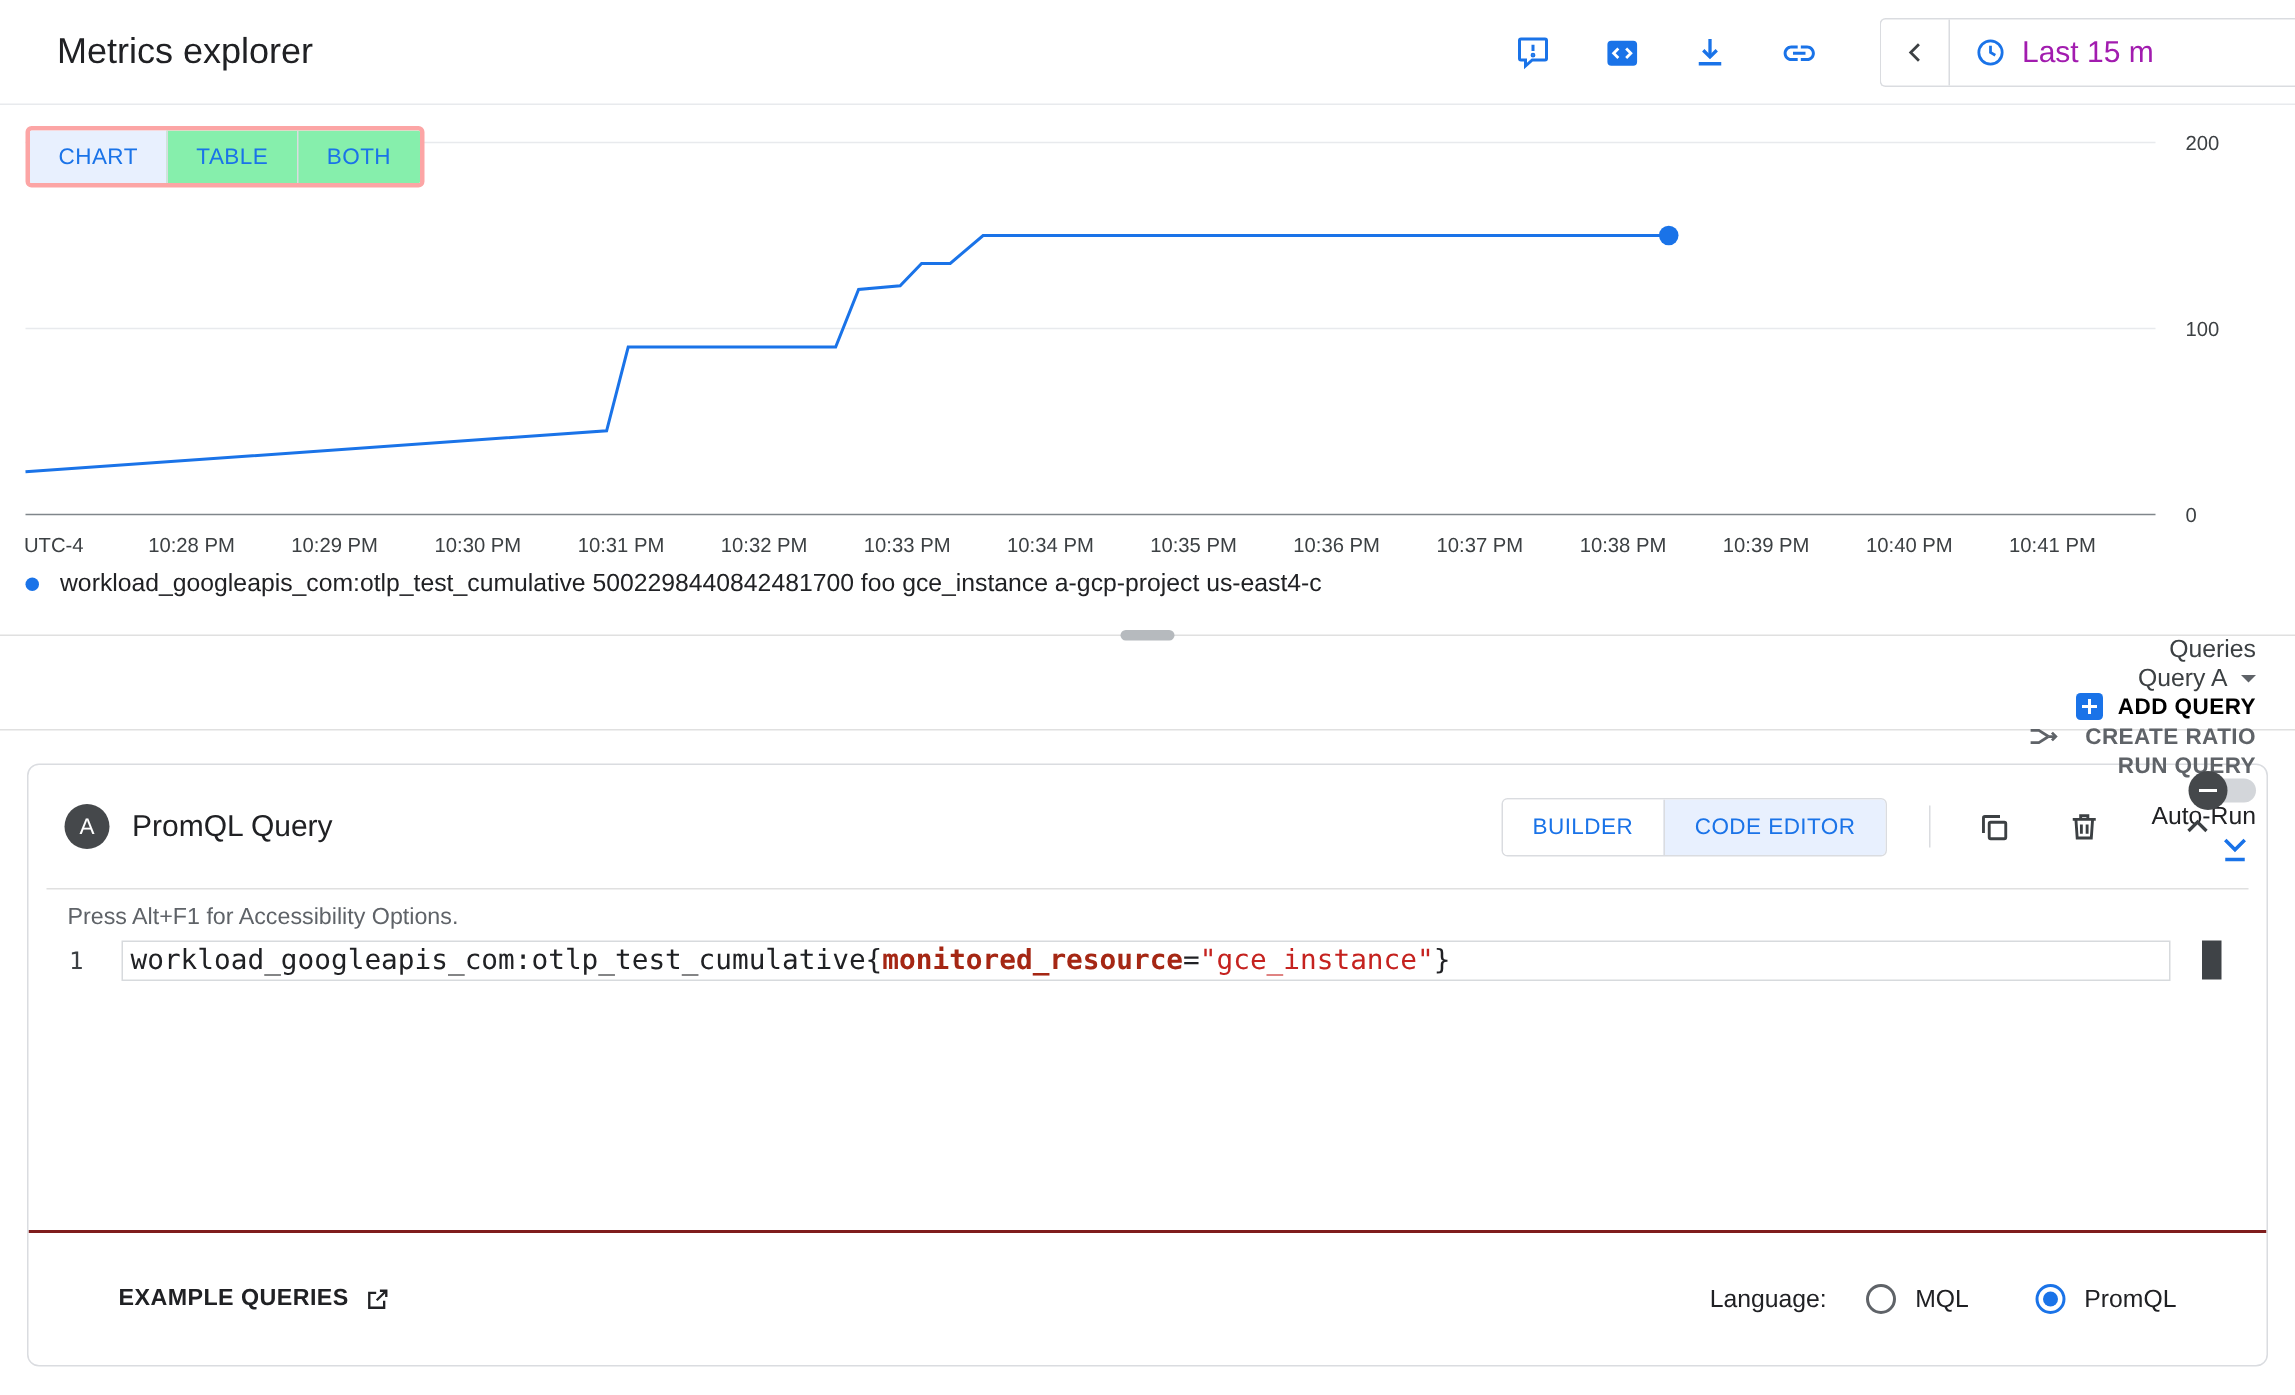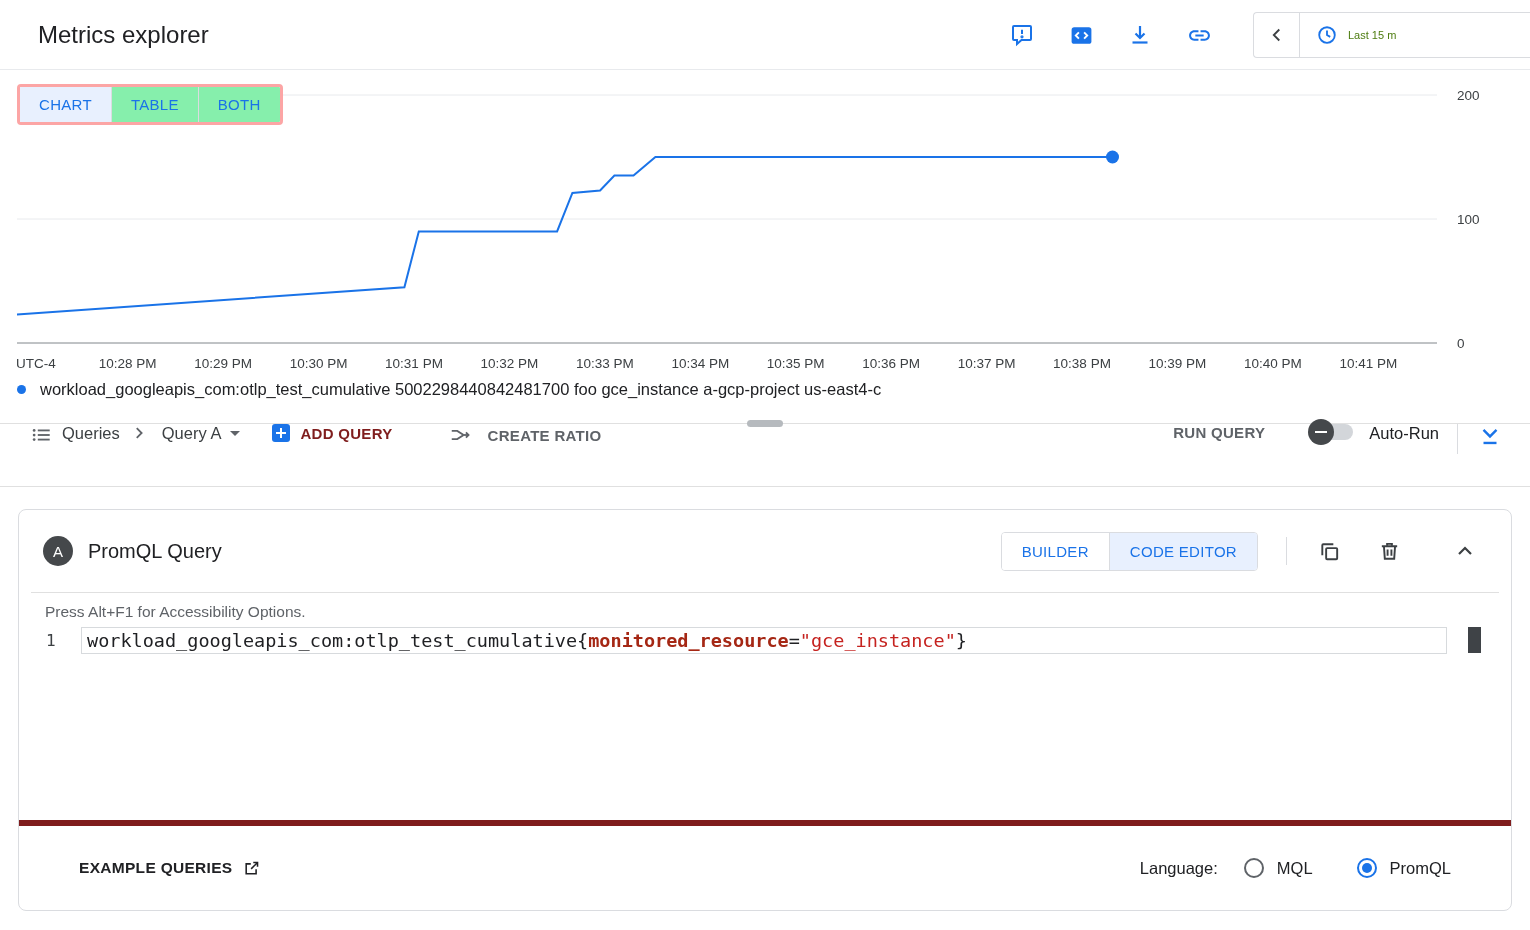--- a/index.html
+++ b/index.html
@@ -11,50 +11,50 @@
     border-bottom:1px solid #e8eaed; position:relative; }
   .page-title { font-size:24px; font-weight:400; color:#202124; }
   .header-actions { position:absolute; right:0; top:0; height:70px; display:flex; align-items:center; }
   .icon-btn { width:26px; height:26px; display:flex; align-items:center; justify-content:center;
     background:none; border:none; cursor:pointer; margin-right:33px; }
   .range-group { display:flex; align-items:center; height:46px; border:1px solid #dadce0;
     border-right:none; border-radius:4px 0 0 4px; margin-left:8px; }
   .range-collapse { width:46px; height:100%; display:flex; align-items:center; justify-content:center;
     border:none; background:none; border-right:1px solid #dadce0; cursor:pointer; }
   .range-time { display:flex; align-items:center; gap:10px; padding:0 16px; height:100%;
-    border:none; background:none; color:#4d7c0f; font-size:11px; white-space:nowrap; cursor:pointer; width:230px; }
+    border:none; background:none; color:#a21caf; font-size:20px; white-space:nowrap; cursor:pointer; width:230px; }
 
   
   .chart-section { position:relative; height:354px; border-bottom:1px solid #e0e0e0; }
   #chart-svg { position:absolute; left:0; top:0; }
   #chart-svg text { font-family:"Liberation Sans", sans-serif; }
   .view-tabs { position:absolute; top:14px; left:17px; display:inline-flex; border:3px solid #fca5a5;
     border-radius:4px; overflow:hidden; background:#fff; z-index:2; }
   .view-tab { padding:9px 19px; font-size:15px; font-weight:500; letter-spacing:.3px; color:#1a73e8;
     background:#86efac; border:none; cursor:pointer; }
   .view-tab + .view-tab { border-left:1px solid #dadce0; }
   .view-tab.selected { background:#e8f0fe; }
   .legend { position:absolute; left:17px; top:310px; display:flex; align-items:center; gap:14px;
     font-size:16.5px; color:#202124; cursor:pointer; }
   .legend-dot { width:9px; height:9px; border-radius:50%; background:#1a73e8; flex:none; }
   .drag-handle { position:absolute; bottom:-4px; left:50%; transform:translateX(-50%);
     width:36px; height:7px; border-radius:4px; background:#b6babe; cursor:row-resize; }
 
   
-  .queries-bar { height:63px; display:flex; align-items:flex-start; padding:0 26px 0 30px;
-    border-bottom:1px solid #e0e0e0; }
+  .queries-bar { height:63px; display:flex; align-items:flex-end; padding:0 26px 0 30px;
+    border-bottom:1px solid #e0e0e0;flex-direction:column; }
   .qb-text { font-size:16.5px; color:#3c4043; }
   .caret-down { width:0; height:0; border:5px solid transparent; border-top-color:#5f6368;
     margin-left:9px; margin-top:5px; display:inline-block; }
   .add-query { display:flex; align-items:center; gap:10px; margin-left:32px; border:none; background:none; cursor:pointer; }
   .plus-box { width:18px; height:18px; border-radius:3px; background:#1a73e8; position:relative; }
   .plus-box::before, .plus-box::after { content:""; position:absolute; background:#fff; }
   .plus-box::before { left:8px; top:4px; width:2px; height:10px; }
   .plus-box::after { left:4px; top:8px; width:10px; height:2px; }
-  .blue-action { font-size:15px; font-weight:600; letter-spacing:.3px; color:#7f1d1d; }
+  .blue-action { font-size:15px; font-weight:600; letter-spacing:.3px; color:#000000; }
   .grey-action { font-size:15px; font-weight:600; letter-spacing:.3px; color:#5f6368; }
   .create-ratio { display:flex; align-items:center; gap:17px; margin-left:56px; border:none; background:none; cursor:pointer; }
   .run-query { margin-left:auto; border:none; background:none; cursor:pointer; }
   .toggle { margin-left:46px; position:relative; width:42px; height:16px; border-radius:8px;
     background:#d3d6da; cursor:pointer; flex:none; }
   .toggle-knob { position:absolute; left:-3px; top:-5px; width:26px; height:26px; border-radius:50%;
     background:#45484b; }
   .toggle-knob::after { content:""; position:absolute; left:7px; top:12px; width:12px; height:2px; background:#fff; }
   .autorun-label { margin-left:16px; font-size:16.5px; color:#202124; }
   .vdiv { width:1px; height:30px; background:#dadce0; margin-left:18px; }
@@ -85,21 +85,21 @@
     font-size:16px; color:#3c4043; line-height:27px; flex:none; }
   .code-line { flex:1; border:1px solid #d7dadd; height:27px; display:flex; align-items:center;
     padding:0 5px; font-family:"DejaVu Sans Mono", monospace; font-size:18.5px; white-space:pre; cursor:text; }
   .tok-metric { color:#202124; }
   .tok-brace { color:#202124; }
   .tok-label { color:#a52714;font-weight:bold; }
   .tok-op { color:#202124; }
   .tok-string { color:#c5221f; }
   .vscroll { position:absolute; right:30px; top:34px; width:13px; height:186px; }
   .vscroll-thumb { width:13px; height:26px; background:#3f4347; cursor:grab; }
-  .card-footer { border-top:6px solid #7f1d1d; flex:1; display:flex; align-items:center; padding:0 60px; }
+  .card-footer { border-top:2px solid #7f1d1d; flex:1; display:flex; align-items:center; padding:0 60px; }
   .example-queries { display:flex; align-items:center; gap:10px; border:none; background:none; cursor:pointer;
     font-size:15.5px; font-weight:600; letter-spacing:.3px; color:#202124; }
   .footer-right { margin-left:auto; display:flex; align-items:center; }
   .language-label { font-size:16.5px; font-weight:400; margin-right:26px; }
   .radio-item { display:flex; align-items:center; cursor:pointer; }
   .radio-item + .radio-item { margin-left:44px; }
   .radio { width:20px; height:20px; border-radius:50%; border:2px solid #5f6368; flex:none;
     display:flex; align-items:center; justify-content:center; }
   .radio.checked { border-color:#1a73e8; }
   .radio.checked::after { content:""; width:10px; height:10px; border-radius:50%; background:#1a73e8; }

